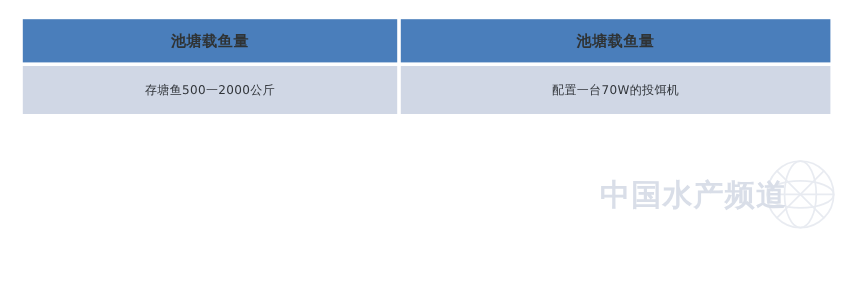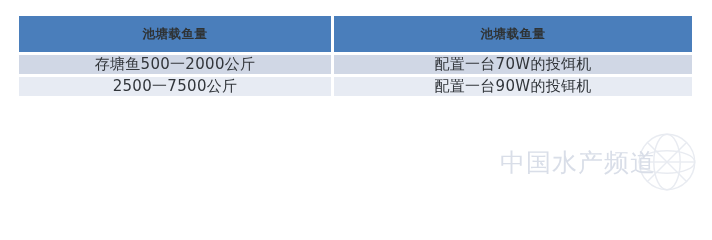--- a/index.html
+++ b/index.html
@@ -39,21 +39,21 @@
     width: 66px;
     height: 66px;
     opacity: 0.55;
   }
   .watermark .wm-text {
     position: absolute;
     right: 48px;
     bottom: 20px;
     font-size: 25px;
     letter-spacing: 1px;
-    font-weight: 400;
+    font-weight: 700;
     color: #d9dee8;
     white-space: nowrap;
     font-family: "DejaVu Sans", "Liberation Sans", sans-serif;
     margin-left: 16px;
   }
   .watermark .wm-url {
     position: absolute;
     right: 52px;
     bottom: 10px;
     font-size: 8px;
@@ -88,22 +88,22 @@
   table.spec-table th {
     height: 36px;
     background: #4a7ebb;
     color: #2f3335;
     font-size: 12.5px;
     font-weight: 700;
     letter-spacing: 0.5px;
     font-family: Liberation Mono, monospace;
   }
   table.spec-table td {
-    height: 19px;
-    font-size: 15px;
+    height: 40px;
+    font-size: 10px;
     color: #31353a;
     letter-spacing: 0.3px;
   }
   tr.row-a td { background: #d0d7e5; }
   tr.row-b td { background: #e7ebf3; }
 
   .col-left  { width: 312px; }
   .col-right { width: 358px; }
 </style>
 </head>
@@ -121,24 +121,20 @@
         <tr>
           <th>池塘载鱼量</th>
           <th>池塘载鱼量</th>
         </tr>
       </thead>
       <tbody>
         <tr class="row-a">
           <td>存塘鱼500一2000公斤</td>
           <td>配置一台70W的投饵机</td>
         </tr>
-        <tr class="row-b">
-          <td>2500一7500公斤</td>
-          <td>配置一台90W的投铒机</td>
-        </tr>
       </tbody>
     </table>
   </div>
 
   <div class="watermark">
     <svg class="globe" viewBox="0 0 100 100" xmlns="http://www.w3.org/2000/svg">
       <g fill="none" stroke="#d7dce6" stroke-width="2.2">
         <circle cx="50" cy="50" r="42"></circle>
         <ellipse cx="50" cy="50" rx="20" ry="42"></ellipse>
         <ellipse cx="50" cy="50" rx="42" ry="17"></ellipse>

